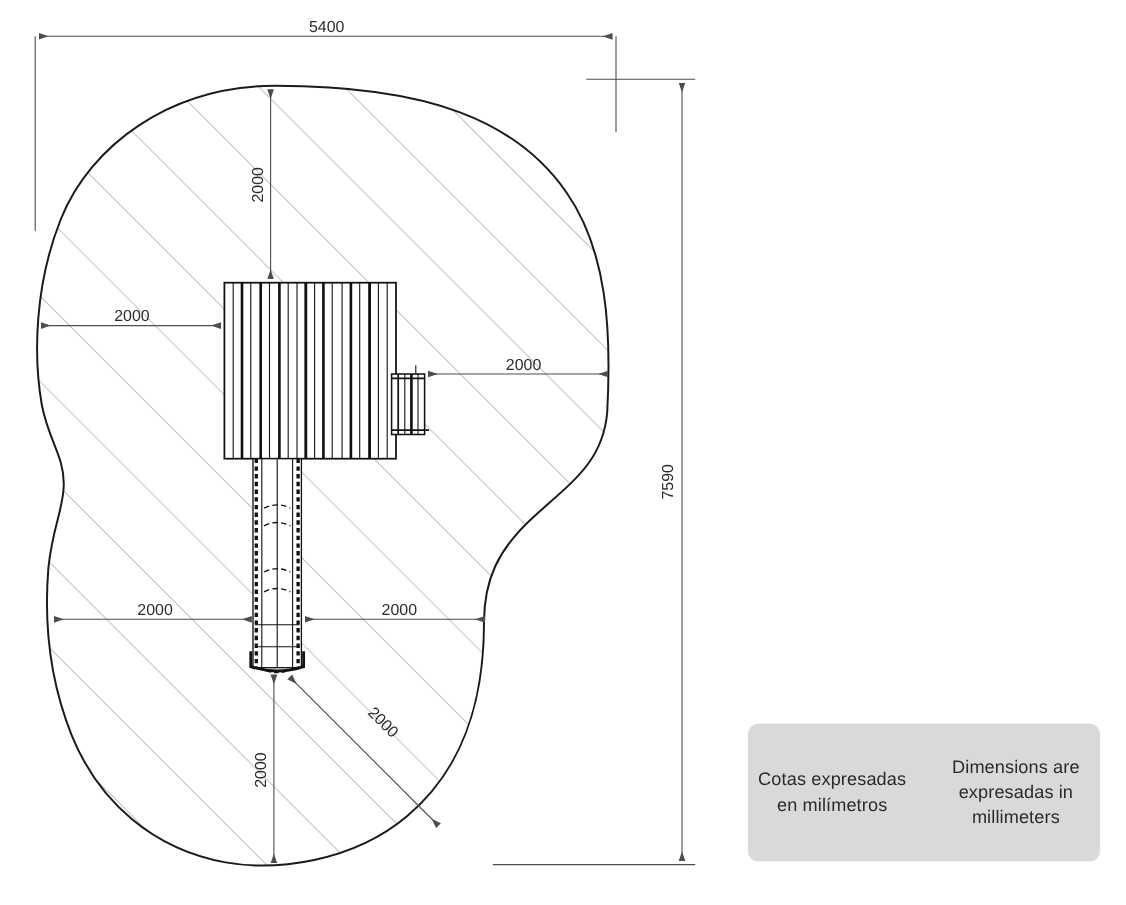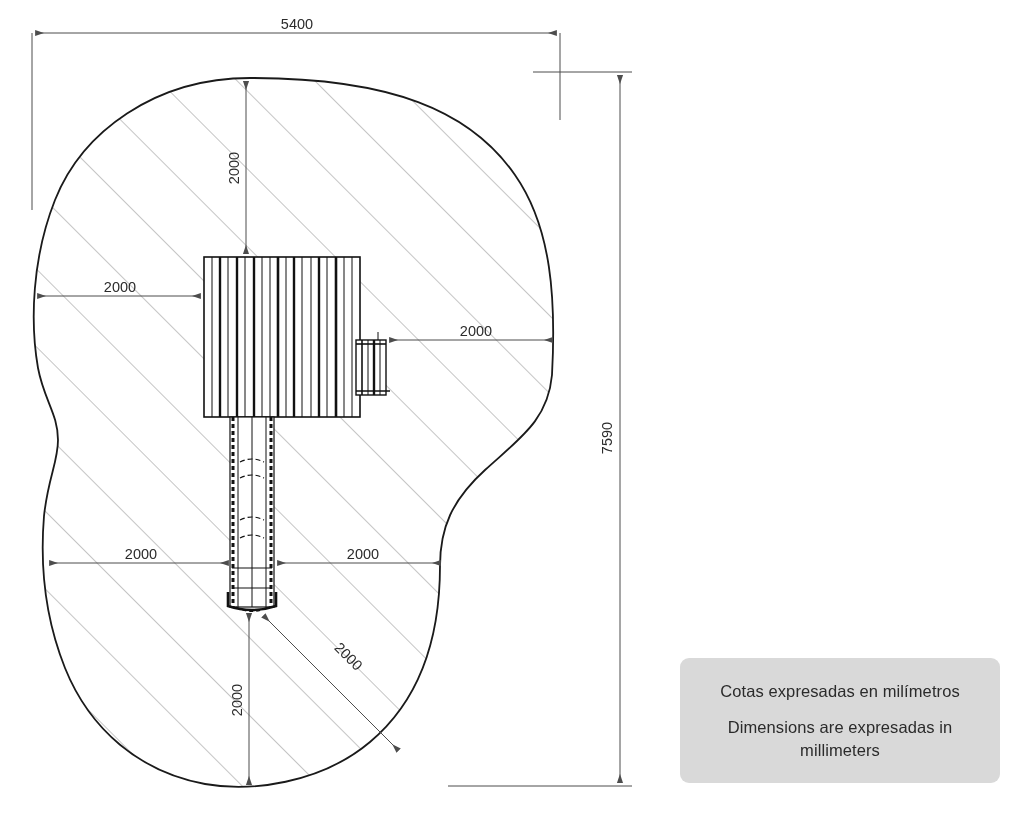--- a/index.html
+++ b/index.html
@@ -13,21 +13,21 @@
   #drawing-root{position:absolute;inset:0;text-decoration:underline;}
   svg#plan{position:absolute;left:0;top:0;width:1024px;height:823px;display:block;}
 
   .legend-box{
     position:absolute;
     left:680px; top:658px;
     width:320px; height:125px;
     background:#d9d9d9;
     border-radius:9px;
     display:flex;
-    flex-direction:column;
+    flex-direction:row;
     align-items:center;
     justify-content:center;
     gap:14px;
   }
   .legend-line{
     color:#2b2b2b;
     font-size:16.5px;
     line-height:1.35;
     text-align:center;
     width:88%;

